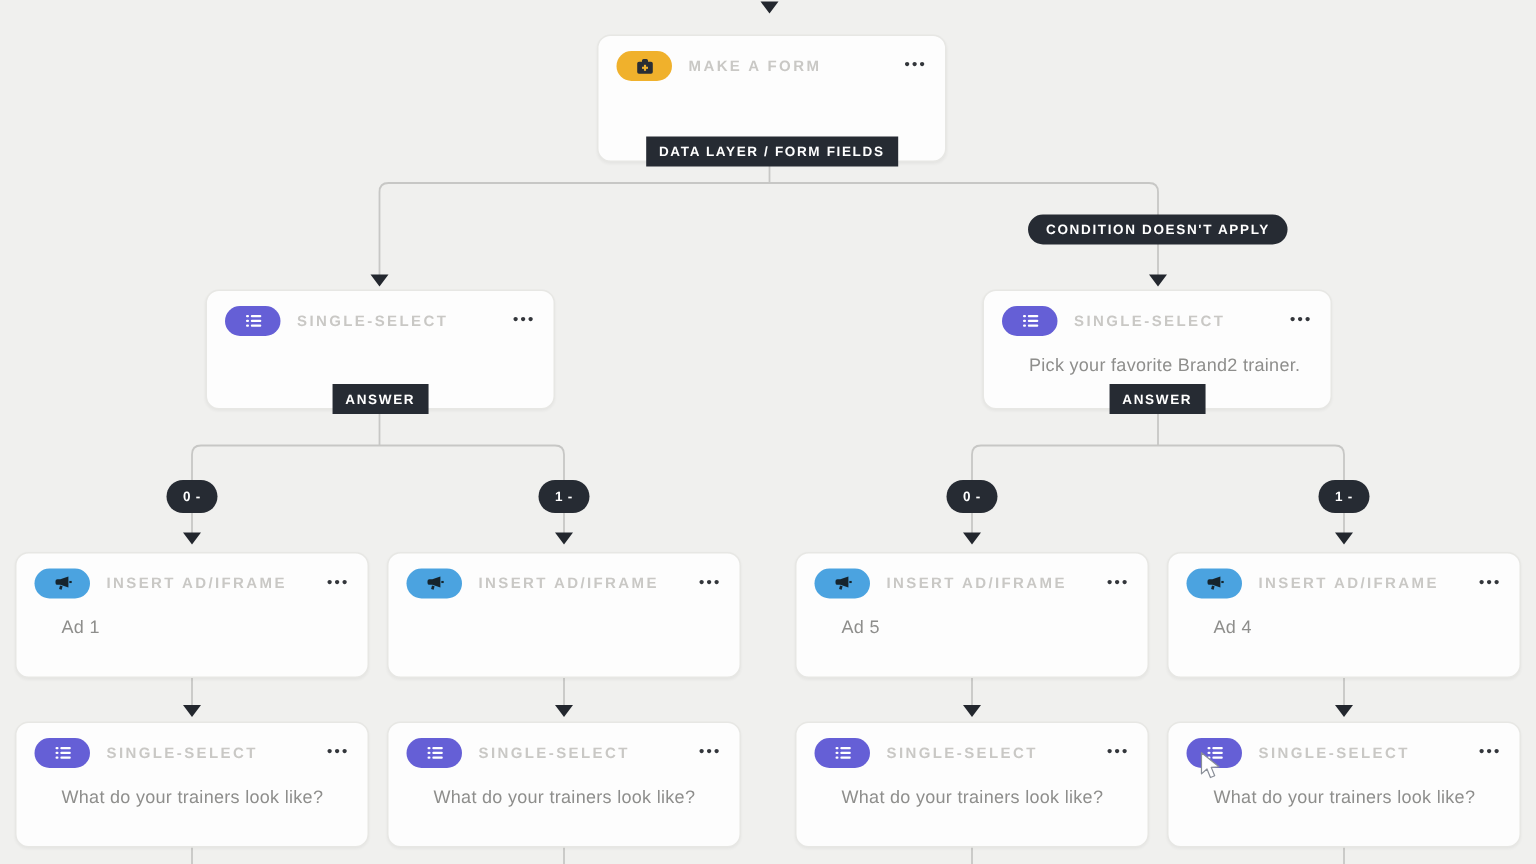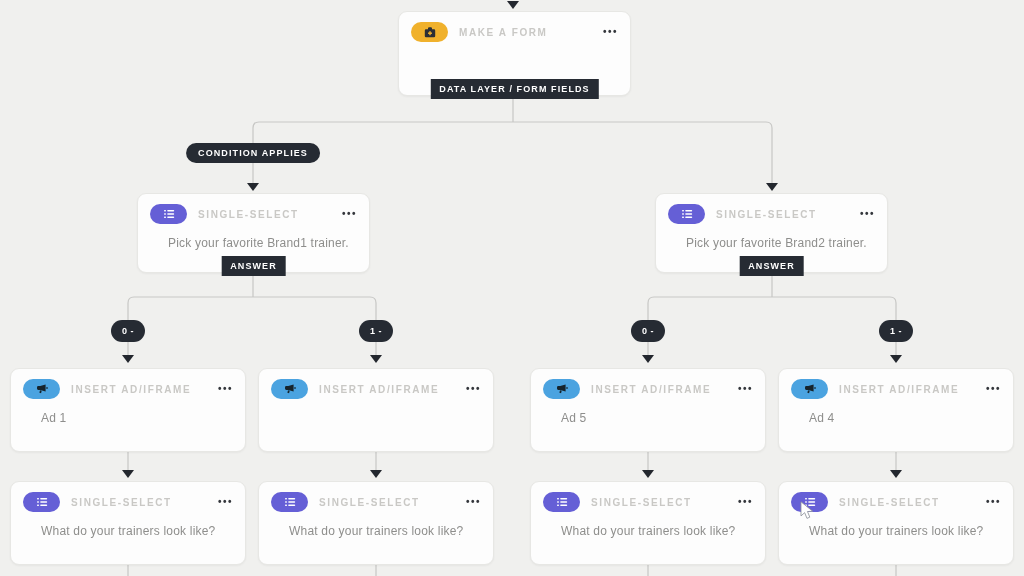--- a/index.html
+++ b/index.html
@@ -101,53 +101,52 @@
       <path d="M370 355 L382 355 L376 363 Z"></path>
       <path d="M642 355 L654 355 L648 363 Z"></path>
       <path d="M890 355 L902 355 L896 363 Z"></path>
       <path d="M122 470 L134 470 L128 478 Z"></path>
       <path d="M370 470 L382 470 L376 478 Z"></path>
       <path d="M642 470 L654 470 L648 478 Z"></path>
       <path d="M890 470 L902 470 L896 478 Z"></path>
     </g>
   </svg>
 
-  <div class="card" style="left:398px; top:11px; width:233px; height:85px;">
+  <div class="card" style="left:398px; top:23px; width:233px; height:85px;">
     <div class="card-header">
       <span class="icon-pill pill-yellow">
         <svg width="12" height="11" viewBox="0 0 12 11">
           <path d="M4 2.2 V1.4 A1.1 1.1 0 0 1 5.1 0.3 H6.9 A1.1 1.1 0 0 1 8 1.4 V2.2 H10 A1.2 1.2 0 0 1 11.2 3.4 V9 A1.2 1.2 0 0 1 10 10.2 H2 A1.2 1.2 0 0 1 0.8 9 V3.4 A1.2 1.2 0 0 1 2 2.2 Z" fill="#2a2e35"></path>
           <rect x="5.3" y="4.2" width="1.4" height="4" fill="#f0b12c"></rect>
           <rect x="4" y="5.5" width="4" height="1.4" fill="#f0b12c"></rect>
         </svg>
       </span>
       <span class="type-label">MAKE A FORM</span>
       <span class="menu-dots">•••</span>
     </div>
     <span class="port-badge">DATA LAYER / FORM FIELDS</span>
   </div>
 
-  <span class="edge-chip" style="left:253px; top:143px;">CONDITION APPLIES</span>
+  <span class="edge-chip" style="left:772px; top:143px;">CONDITION DOESN'T APPLY</span>
 
   <div class="card" style="left:137px; top:193px; width:233px; height:80px;">
     <div class="card-header">
       <span class="icon-pill pill-purple">
         <svg width="12" height="10" viewBox="0 0 12 10" fill="#ffffff">
           <rect x="1" y="1" width="2" height="1.5" rx="0.7"></rect>
             <rect x="4.2" y="1" width="7" height="1.5" rx="0.7"></rect>
           <rect x="1" y="4.2" width="2" height="1.5" rx="0.7"></rect>
             <rect x="4.2" y="4.2" width="7" height="1.5" rx="0.7"></rect>
           <rect x="1" y="7.4" width="2" height="1.5" rx="0.7"></rect>
             <rect x="4.2" y="7.4" width="7" height="1.5" rx="0.7"></rect>
         </svg>
       </span>
       <span class="type-label">SINGLE-SELECT</span>
       <span class="menu-dots">•••</span>
     </div>
-    <div class="card-body">Pick your favorite Brand1 trainer.</div>
     <span class="port-badge">ANSWER</span>
   </div>
 
   <div class="card" style="left:655px; top:193px; width:233px; height:80px;">
     <div class="card-header">
       <span class="icon-pill pill-purple">
         <svg width="12" height="10" viewBox="0 0 12 10" fill="#ffffff">
           <rect x="1" y="1" width="2" height="1.5" rx="0.7"></rect>
             <rect x="4.2" y="1" width="7" height="1.5" rx="0.7"></rect>
           <rect x="1" y="4.2" width="2" height="1.5" rx="0.7"></rect>

